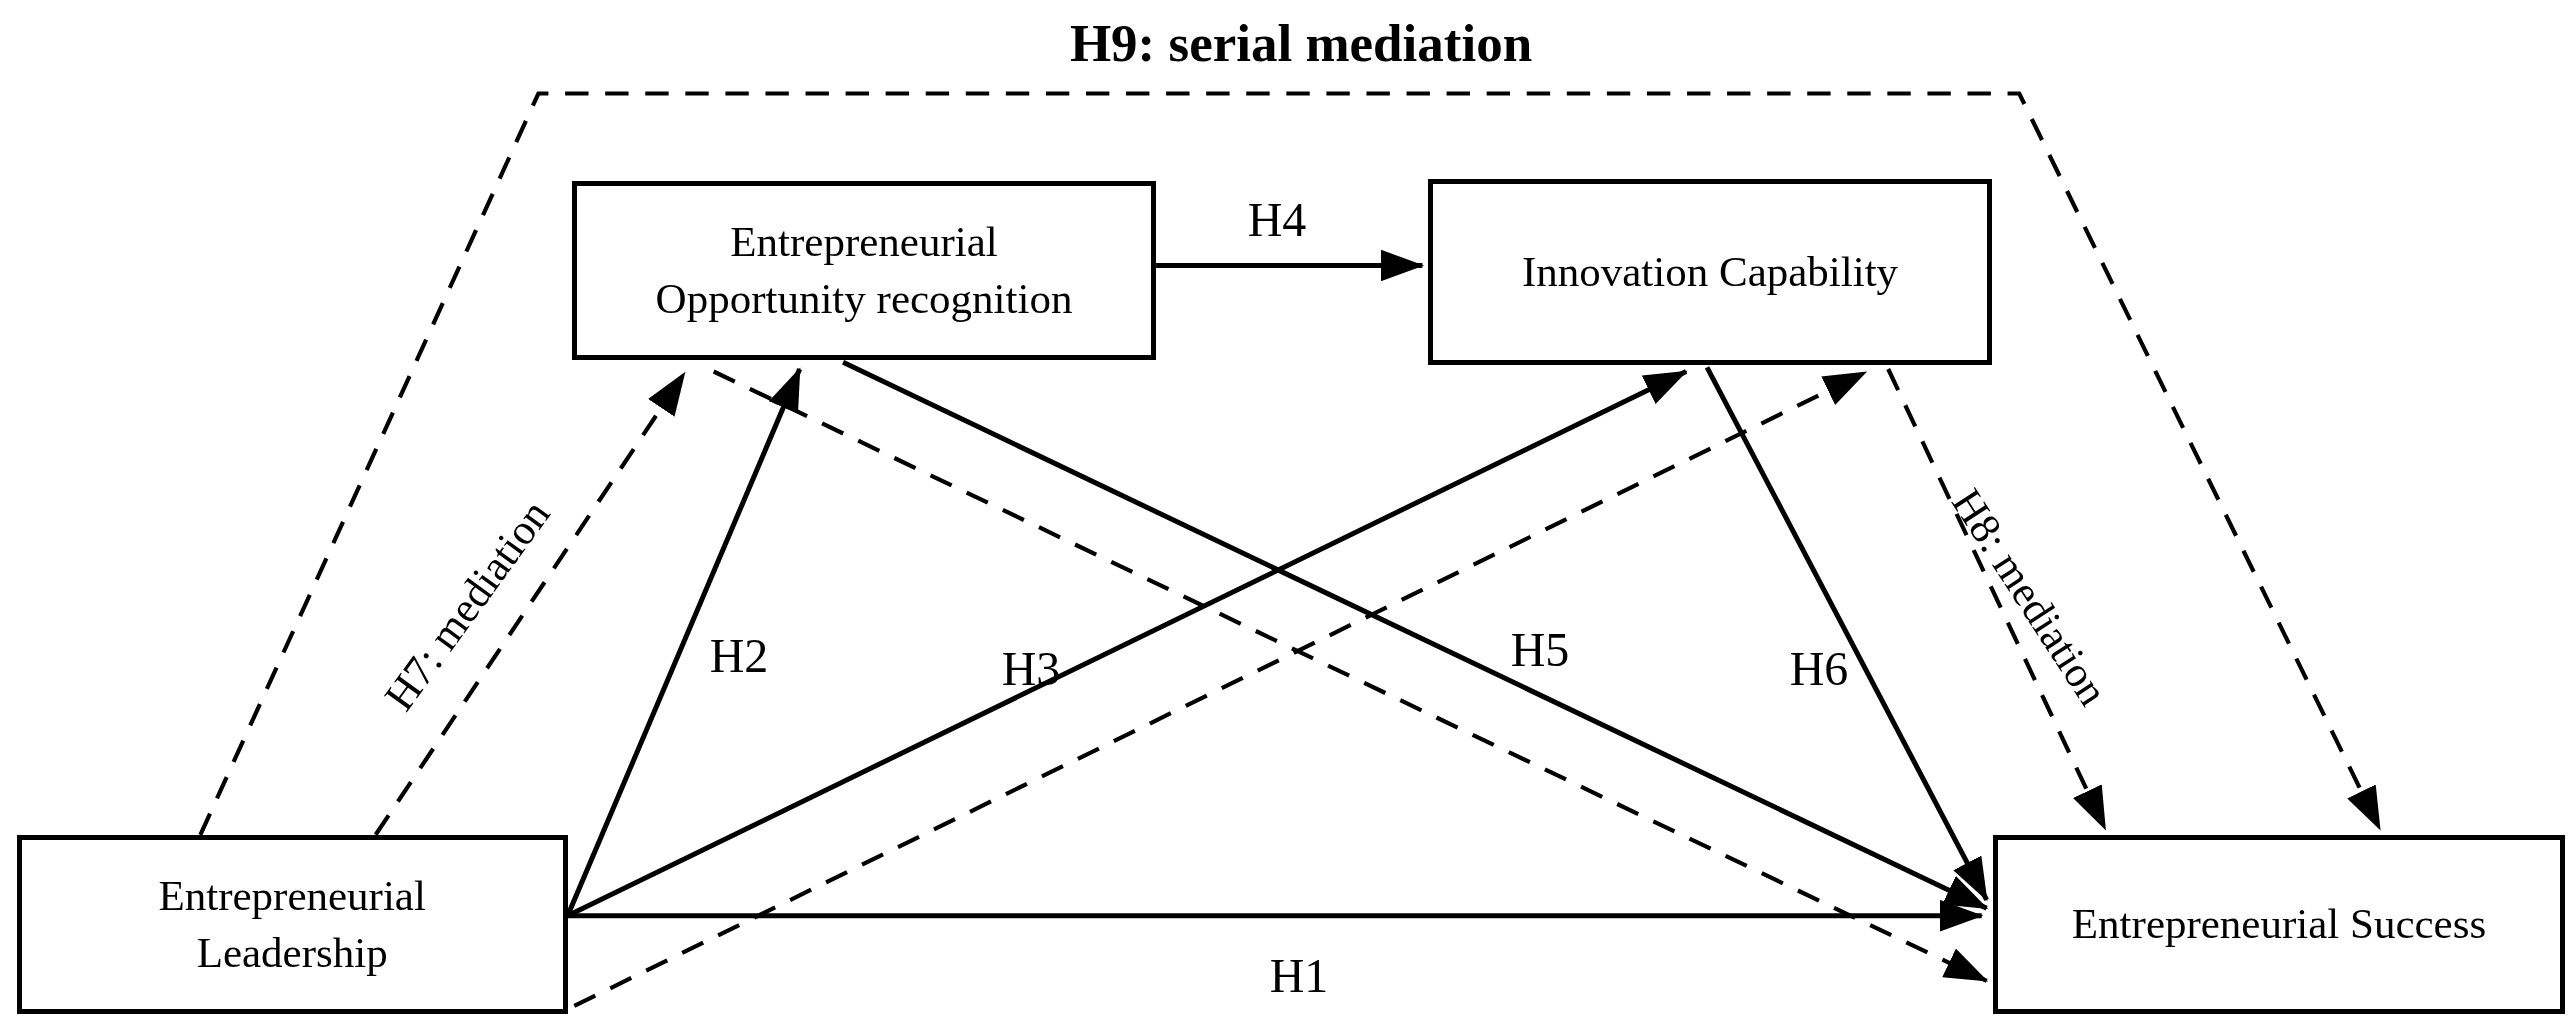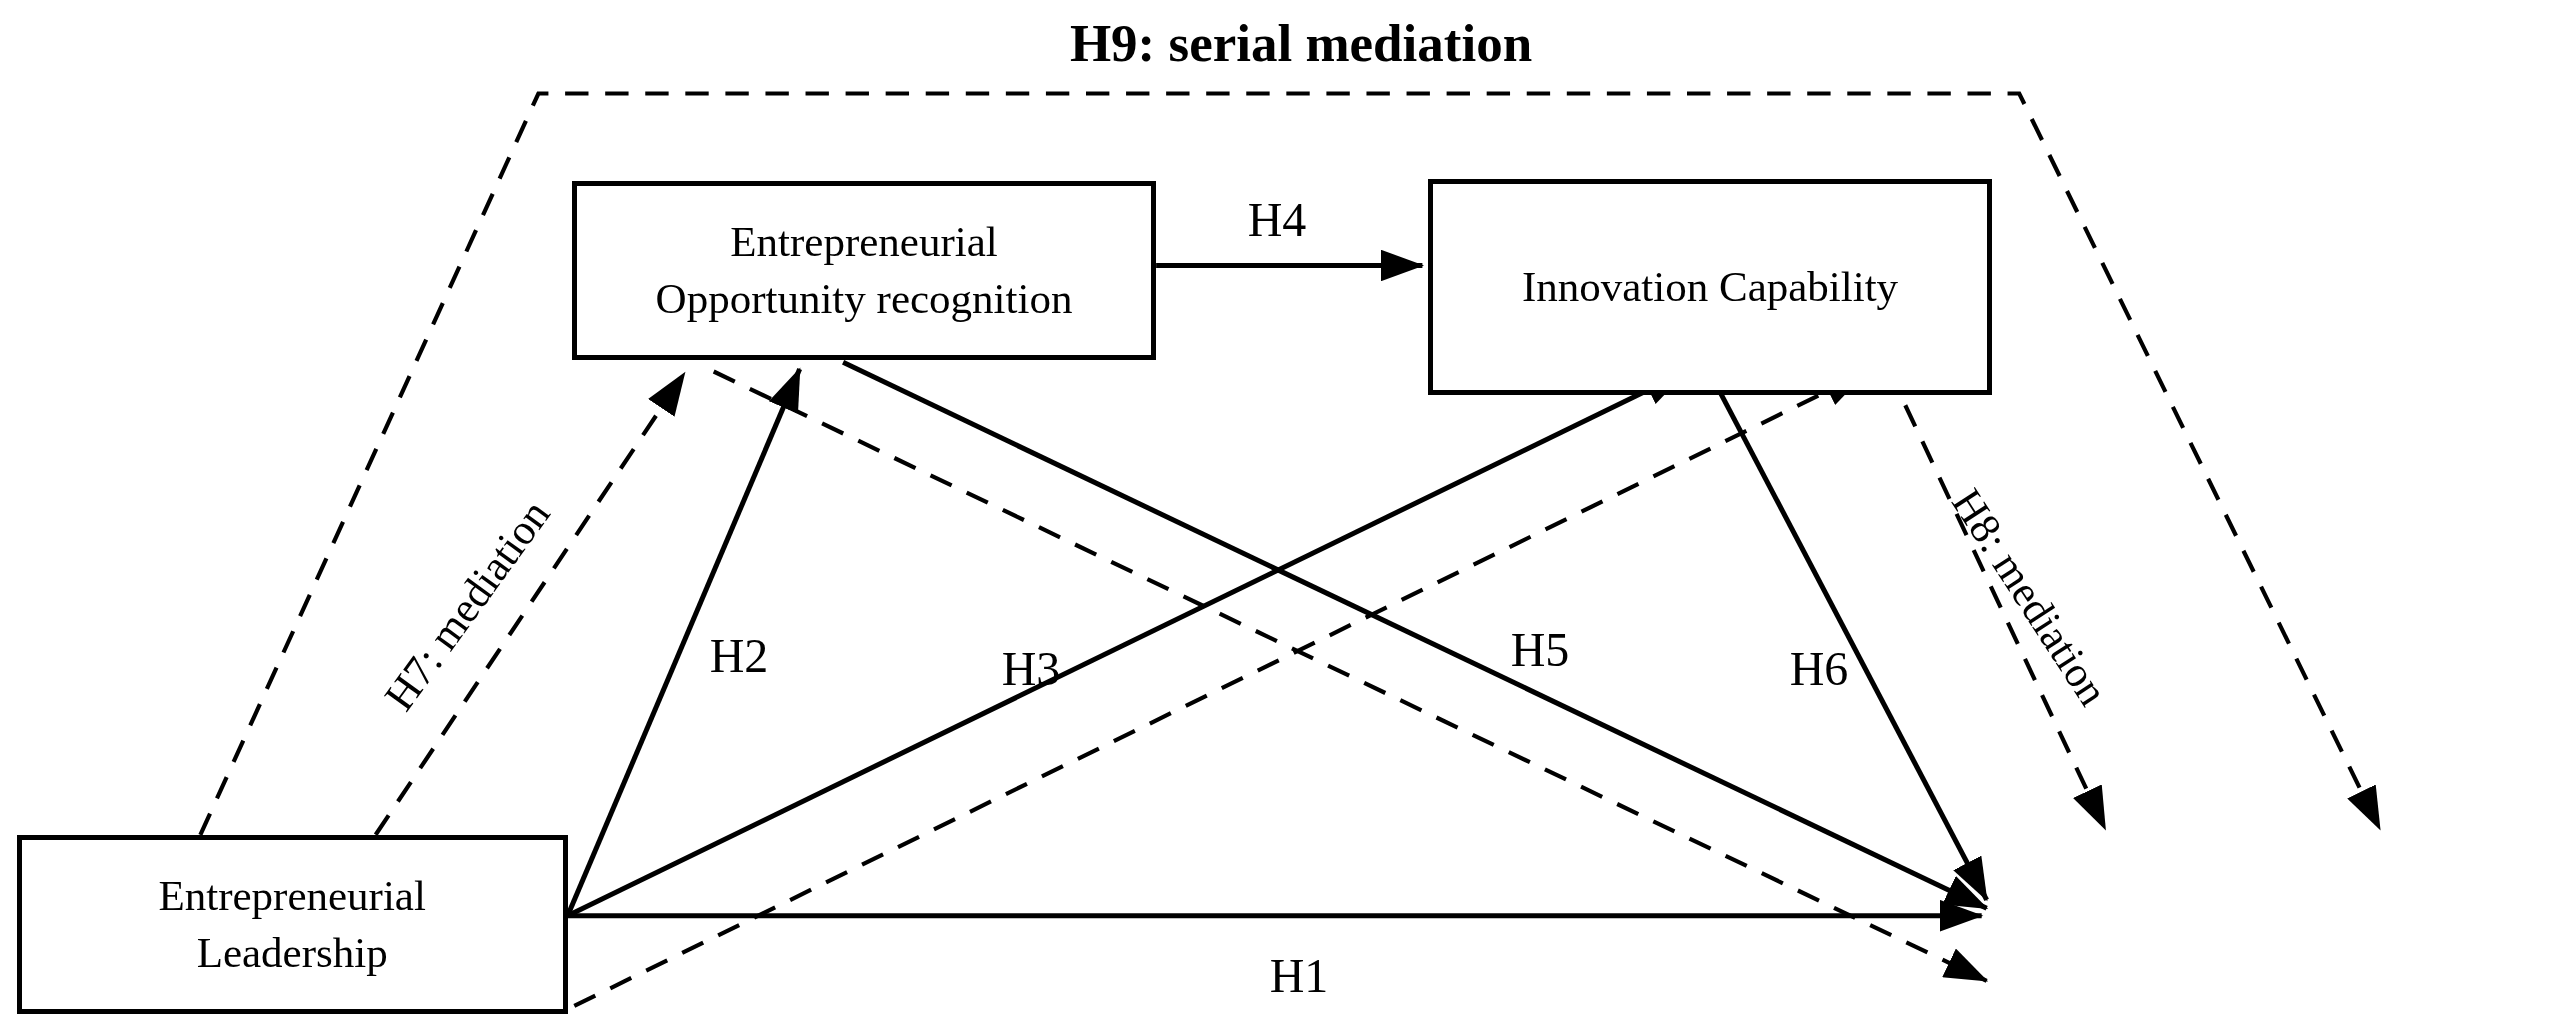--- a/index.html
+++ b/index.html
@@ -30,21 +30,21 @@
     align-items: center;
     justify-content: center;
     text-align: center;
     font-size: 43px;
     line-height: 1.32;
     box-sizing: border-box;
   }
   .box span { display: block; white-space: nowrap; }
   #box-el  { left: 16.7px;   top: 835px; width: 551px; height: 179px; }
   #box-eor { left: 572px;  top: 181px;  width: 584px; height: 179px; }
-  #box-ic  { left: 1428px; top: 179px;  width: 564px; height: 216px; }
+  #box-ic  { left: 1428px; top: 179px;  width: 564px; height: 186px; }
   #box-es  { left: 1993px; top: 835px; width: 572px; height: 179px; }
   .path-label {
     position: absolute;
     font-size: 48px;
     white-space: nowrap;
     transform: translate(-50%, -50%);
   }
   .path-label.rot-left  { font-size: 43px; transform: translate(-50%, -50%) rotate(-54deg); }
   .path-label.rot-right { font-size: 43px; transform: translate(-50%, -50%) rotate(57deg); }
   #label-h9 { font-size: 53px; font-weight: bold; }
@@ -88,20 +88,23 @@
     <span>Entrepreneurial</span>
     <span>Leadership</span>
   </div>
   <div class="box" id="box-eor">
     <span>Entrepreneurial</span>
     <span>Opportunity recognition</span>
   </div>
   <div class="box" id="box-ic">
     <span>Innovation Capability</span>
   </div>
+  <div class="box" id="box-es">
+    <span>Entrepreneurial Success</span>
+  </div>
 
   <div class="path-label" id="label-h9">H9: serial mediation</div>
   <div class="path-label" id="label-h4">H4</div>
   <div class="path-label" id="label-h2">H2</div>
   <div class="path-label" id="label-h3">H3</div>
   <div class="path-label" id="label-h5">H5</div>
   <div class="path-label" id="label-h6">H6</div>
   <div class="path-label" id="label-h1">H1</div>
   <div class="path-label rot-left" id="label-h7">H7: mediation</div>
   <div class="path-label rot-right" id="label-h8">H8: mediation</div>

